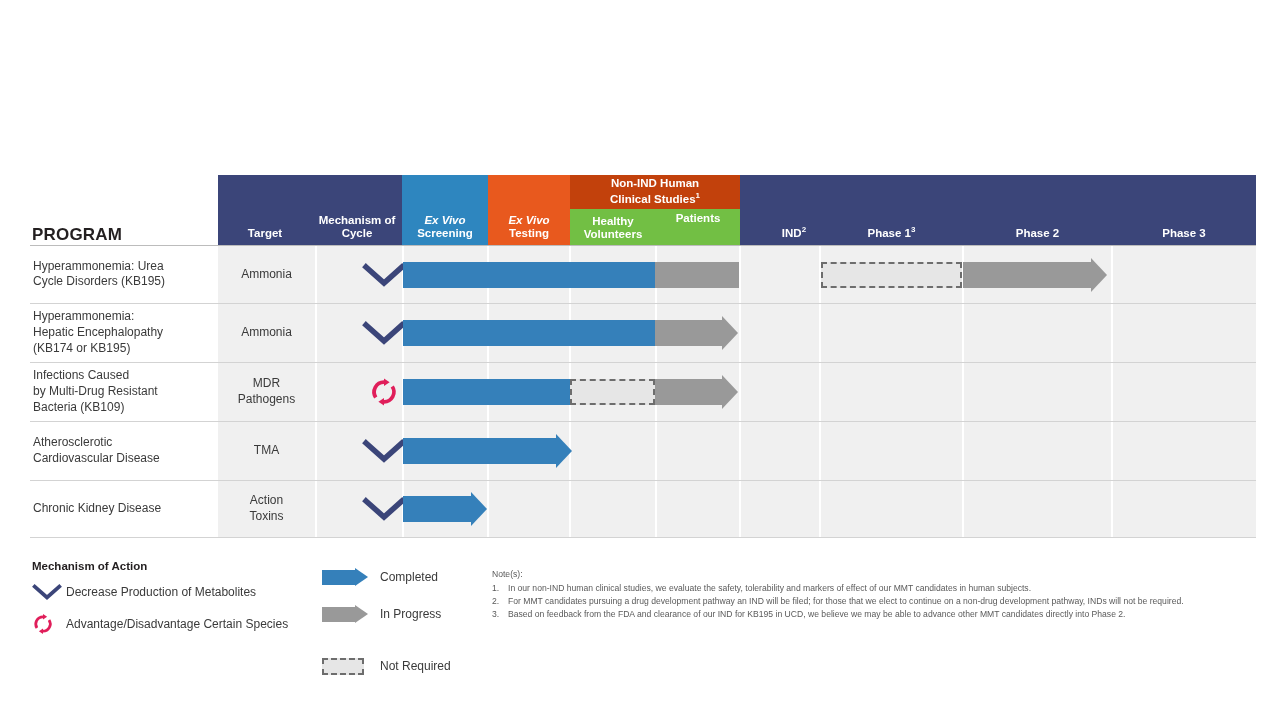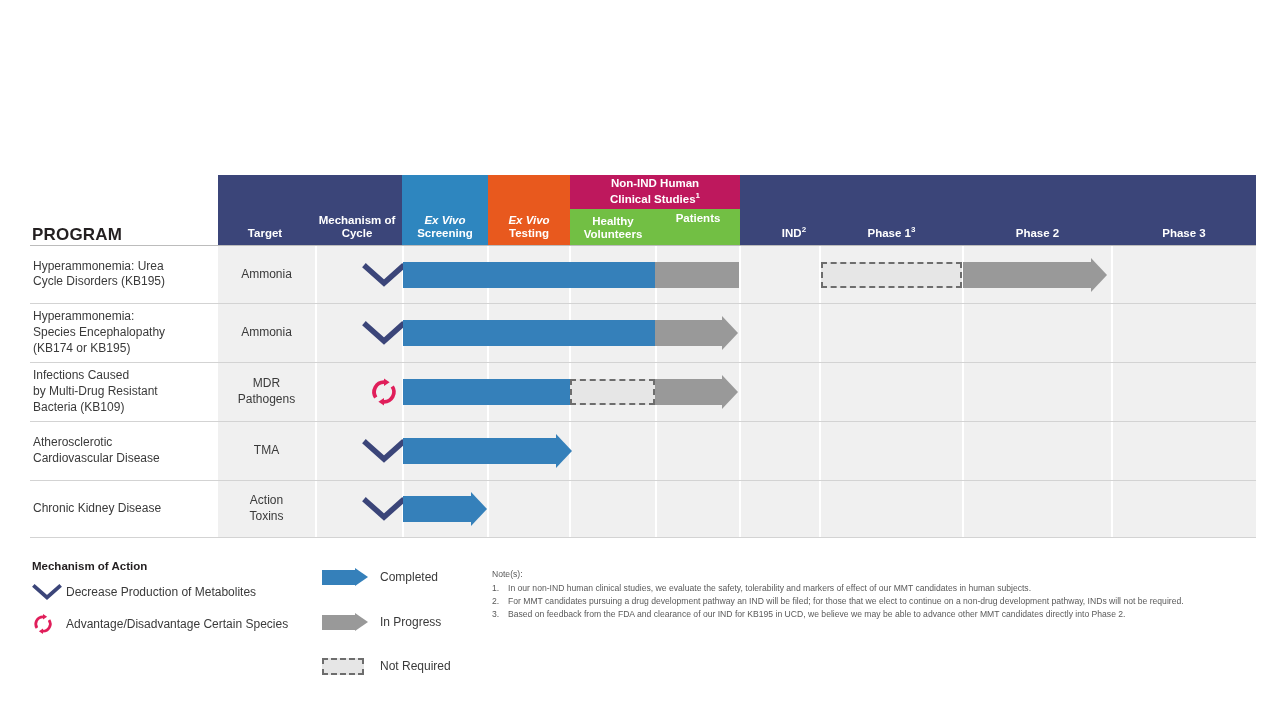--- a/index.html
+++ b/index.html
@@ -39,21 +39,21 @@
   .hdr-navy   { background: #3b4579; }
   .hdr-blue   { background: #2e86bf; }
   .hdr-orange { background: #e8591e; }
   .hdr-green  { background: #72bf44; }
   .hdr-italic { font-style: italic; }
   .hdr-sup { font-size: 8px; vertical-align: super; font-weight: bold; }
 
   .green-group-title {
     position: absolute;
     top: 0; height: 34px;
-    background: #be185d;
+    background: #c2410c;
     color: #ffffff;
     font-size: 11.5px;
     font-weight: bold;
     text-align: center;
     line-height: 1.18;
     padding-top: 2px;
     display: block;
   }
 
   
@@ -342,21 +342,21 @@
       <div class="cell-sep" style="left:457px;"></div>
       <div class="cell-sep" style="left:539px;"></div>
       <div class="cell-sep" style="left:625px;"></div>
       <div class="cell-sep" style="left:709px;"></div>
       <div class="cell-sep" style="left:789px;"></div>
       <div class="cell-sep" style="left:932px;"></div>
       <div class="cell-sep" style="left:1081px;"></div>
 
       <div class="prog-name">
         <div>Hyperammonemia:</div>
-        <div>Species Encephalopathy</div>
+        <div>Hepatic Encephalopathy</div>
         <div>(KB174 or KB195)</div>
       </div>
       <div class="target-name">
         <div>Ammonia</div>
       </div>
       <div class="moa-icon">
         <svg width="44" height="26" viewBox="0 0 44 26">
             <polyline points="4,5 22,21 40,5" fill="none" stroke="#3b4579" stroke-width="5.5" stroke-linecap="square" stroke-linejoin="miter"></polyline>
           </svg>
       </div>
@@ -490,21 +490,21 @@
   </div>
 
   <div class="legend-status" style="left:322px; top:568px;">
     <span class="swatch-wrap sw-blue">
       <span class="sw-body"></span>
         <span class="sw-head"></span>
     </span>
     <span class="ls-text">Completed</span>
   </div>
 
-  <div class="legend-status" style="left:322px; top:605px;margin-top:8px;">
+  <div class="legend-status" style="left:322px; top:605px;">
     <span class="swatch-wrap sw-gray">
       <span class="sw-body"></span>
         <span class="sw-head"></span>
     </span>
     <span class="ls-text">In Progress</span>
   </div>
 
   <div class="legend-status" style="left:322px; top:657px;">
     <span class="swatch-wrap">
       <span class="sw-dash"></span>

